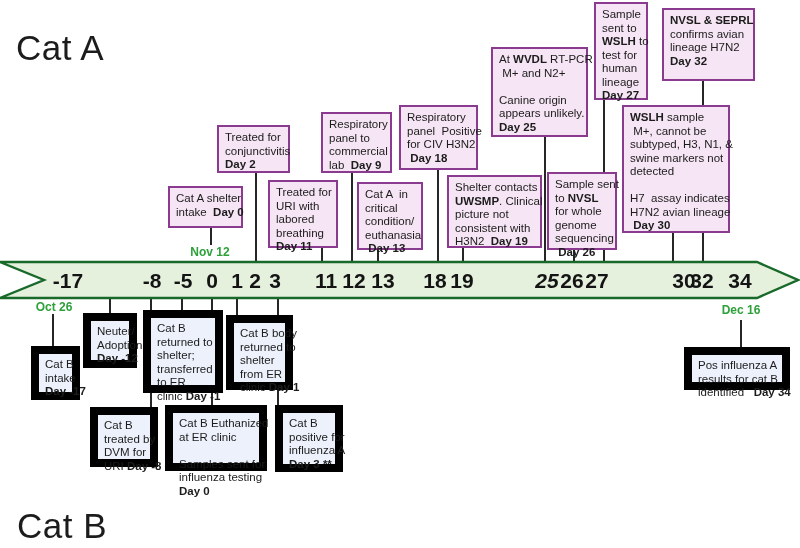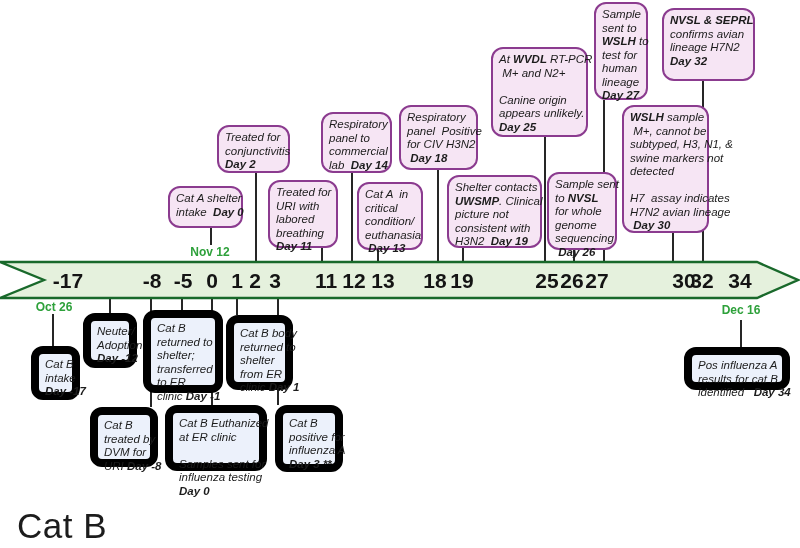--- a/index.html
+++ b/index.html
@@ -5,30 +5,31 @@
   html,body{margin:0;padding:0;background:#ffffff;}
   .stage{position:relative;width:800px;height:548px;background:#ffffff;overflow:hidden;
          font-family:"Liberation Sans",sans-serif;}
   .title{position:absolute;font-size:35px;color:#1c1c1c;letter-spacing:.5px;z-index:5;}
   #band-svg{position:absolute;left:0;top:0;z-index:2;}
   .conn{position:absolute;width:2px;background:#262626;z-index:1;}
   .tick{position:absolute;transform:translateX(-50%);z-index:3;
         font-weight:700;font-size:21px;line-height:27px;color:#141414;top:267px;white-space:pre;}
   .date{position:absolute;transform:translateX(-50%);z-index:3;
         font-weight:700;font-size:12px;line-height:13px;color:#2ea13b;white-space:pre;}
-  .box{position:absolute;z-index:4;border-radius:12px;padding:4px 6px;box-sizing:border-box;background:#fff;font-style:italic;}
+  .box{position:absolute;z-index:4;border-radius:0;padding:4px 6px;box-sizing:border-box;background:#fff;}
   .box.ca{background:#f6e5f4;border:2.5px solid #8b3b8f;}
   .box.cb{background:#ecf1fb;border:8px solid #000000;}
   .ln{font-size:11.5px;line-height:13.5px;min-height:13.5px;color:#1c1c1c;white-space:pre;}
   .bd{font-weight:700;}
 </style>
 </head>
 <body>
 
 <div class="stage">
+  <div class="title" style="left:16px;top:28px">Cat A</div>
   <div class="title" style="left:17px;top:506px">Cat B</div>
 
   <svg id="band-svg" width="800" height="548">
     <polygon id="band-poly" points="0,262 757,262 798,280 757,298 0,298 44,280" fill="#e5f1dd" stroke="#19692b" stroke-width="2.4"></polygon>
   </svg>
 
   <div id="layer-lines">
       <div class="conn" style="left: 210px; top: 228px; height: 17px;"></div>
       <div class="conn" style="left: 255px; top: 173px; height: 89px;"></div>
       <div class="conn" style="left: 321px; top: 248px; height: 14px;"></div>
@@ -57,21 +58,21 @@
       <div class="tick" style="left: 183px;">-5</div>
       <div class="tick" style="left: 212px;">0</div>
       <div class="tick" style="left: 237px;">1</div>
       <div class="tick" style="left: 255px;">2</div>
       <div class="tick" style="left: 275px;">3</div>
       <div class="tick" style="left: 326px;">11</div>
       <div class="tick" style="left: 354px;">12</div>
       <div class="tick" style="left: 383px;">13</div>
       <div class="tick" style="left: 435px;">18</div>
       <div class="tick" style="left: 462px;">19</div>
-      <div class="tick" style="left: 547px;">25</div>
+      <div class="tick" style="left: 547px; font-style: italic;">25</div>
       <div class="tick" style="left: 572px;">26</div>
       <div class="tick" style="left: 597px;">27</div>
       <div class="tick" style="left: 673px; margin-left: 11px;">30</div>
       <div class="tick" style="left: 702px;">32</div>
       <div class="tick" style="left: 740px;">34</div>
     </div>
   <div id="layer-dates">
       <div class="date" style="left: 210px; top: 246px;">Nov 12</div>
       <div class="date" style="left: 54px; top: 301px;">Oct 26</div>
       <div class="date" style="left: 741px; top: 304px;">Dec 16</div>
@@ -90,21 +91,21 @@
         <div class="ln"><span>Treated for</span></div>
         <div class="ln"><span>URI with</span></div>
         <div class="ln"><span>labored</span></div>
         <div class="ln"><span>breathing</span></div>
         <div class="ln"><span class="bd">Day 11</span></div>
       </div>
       <div class="box ca" style="left: 321px; top: 112px; width: 71px; height: 61px;">
         <div class="ln"><span>Respiratory</span></div>
         <div class="ln"><span>panel to</span></div>
         <div class="ln"><span>commercial</span></div>
-        <div class="ln"><span>lab  </span><span class="bd">Day 14</span></div>
+        <div class="ln"><span>lab  </span><span class="bd">Day 9</span></div>
       </div>
       <div class="box ca" style="left: 357px; top: 182px; width: 66px; height: 68px;">
         <div class="ln"><span>Cat A  in</span></div>
         <div class="ln"><span>critical</span></div>
         <div class="ln"><span>condition/</span></div>
         <div class="ln"><span>euthanasia</span></div>
         <div class="ln"><span> </span><span class="bd">Day 13</span></div>
       </div>
       <div class="box ca" style="left: 399px; top: 105px; width: 79px; height: 65px;">
         <div class="ln"><span>Respiratory</span></div>
@@ -137,21 +138,21 @@
       </div>
       <div class="box ca" style="left: 594px; top: 2px; width: 54px; height: 98px;">
         <div class="ln"><span>Sample</span></div>
         <div class="ln"><span>sent to</span></div>
         <div class="ln"><span class="bd">WSLH</span><span> to</span></div>
         <div class="ln"><span>test for</span></div>
         <div class="ln"><span>human</span></div>
         <div class="ln"><span>lineage</span></div>
         <div class="ln"><span class="bd">Day 27</span></div>
       </div>
-      <div class="box ca" style="left: 622px; top: 105px; width: 87px; height: 128px;">
+      <div class="box ca" style="left: 622px; top: 105px; width: 108px; height: 128px;">
         <div class="ln"><span class="bd">WSLH</span><span> sample</span></div>
         <div class="ln"><span> M+, cannot be</span></div>
         <div class="ln"><span>subtyped, H3, N1, &amp;</span></div>
         <div class="ln"><span>swine markers not</span></div>
         <div class="ln"><span>detected</span></div>
         <div class="ln"><span></span></div>
         <div class="ln"><span>H7  assay indicates</span></div>
         <div class="ln"><span>H7N2 avian lineage</span></div>
         <div class="ln"><span> </span><span class="bd">Day 30</span></div>
       </div>

